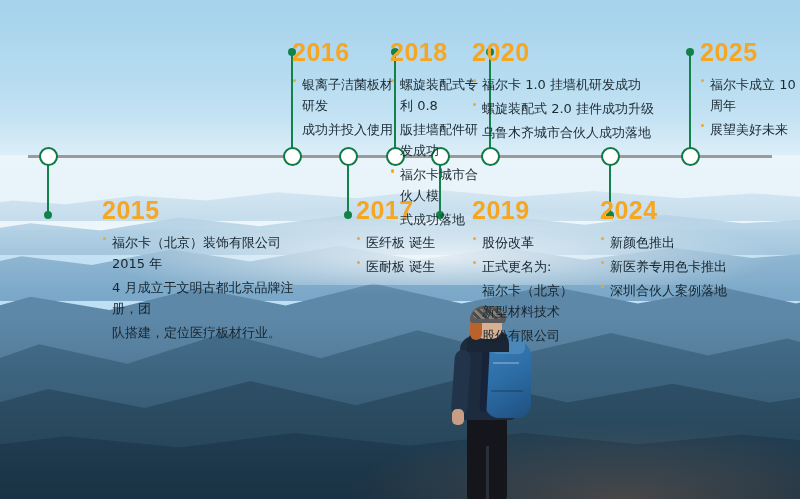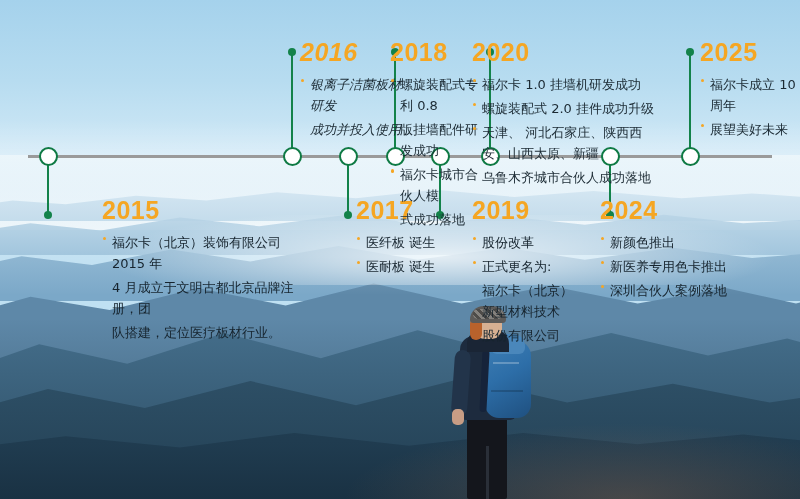--- a/index.html
+++ b/index.html
@@ -153,21 +153,21 @@
         <div class="year">2015</div>
         <div class="bullets">
           <div class="bullet">福尔卡（北京）装饰有限公司 2015 年</div>
           <div class="bullet cont">4 月成立于文明古都北京品牌注册，团</div>
           <div class="bullet cont">队搭建，定位医疗板材行业。</div>
         </div>
       </div>
       <div class="stem" style="left: 292px; top: 52px; height: 98px;"></div>
       <div class="stem-cap" style="left: 292px; top: 48px;"></div>
       <div class="node" style="left: 292px;"></div>
-      <div class="item above" style="left: 300px; top: 40px; width: 110px; font-style: italic;">
+      <div class="item above" style="left: 292px; top: 40px; width: 110px;">
         <div class="year">2016</div>
         <div class="bullets">
           <div class="bullet">银离子洁菌板材研发</div>
           <div class="bullet cont">成功并投入使用</div>
         </div>
       </div>
       <div class="stem" style="left: 348px; top: 160px; height: 55px;"></div>
       <div class="stem-cap" style="left: 348px; top: 211px;"></div>
       <div class="node" style="left: 348px;"></div>
       <div class="item below" style="left: 356px; top: 198px; width: 90px;">
@@ -202,21 +202,20 @@
         </div>
       </div>
       <div class="stem" style="left: 490px; top: 52px; height: 98px;"></div>
       <div class="stem-cap" style="left: 490px; top: 48px;"></div>
       <div class="node" style="left: 490px;"></div>
       <div class="item above" style="left: 472px; top: 40px; width: 190px;">
         <div class="year">2020</div>
         <div class="bullets">
           <div class="bullet">福尔卡 1.0 挂墙机研发成功</div>
           <div class="bullet">螺旋装配式 2.0 挂件成功升级</div>
-          <div class="bullet">天津、 河北石家庄、陕西西安、山西太原、新疆</div>
           <div class="bullet cont">乌鲁木齐城市合伙人成功落地</div>
         </div>
       </div>
       <div class="stem" style="left: 610px; top: 160px; height: 55px;"></div>
       <div class="stem-cap" style="left: 610px; top: 211px;"></div>
       <div class="node" style="left: 610px;"></div>
       <div class="item below" style="left: 600px; top: 198px; width: 140px;">
         <div class="year">2024</div>
         <div class="bullets">
           <div class="bullet">新颜色推出</div>

